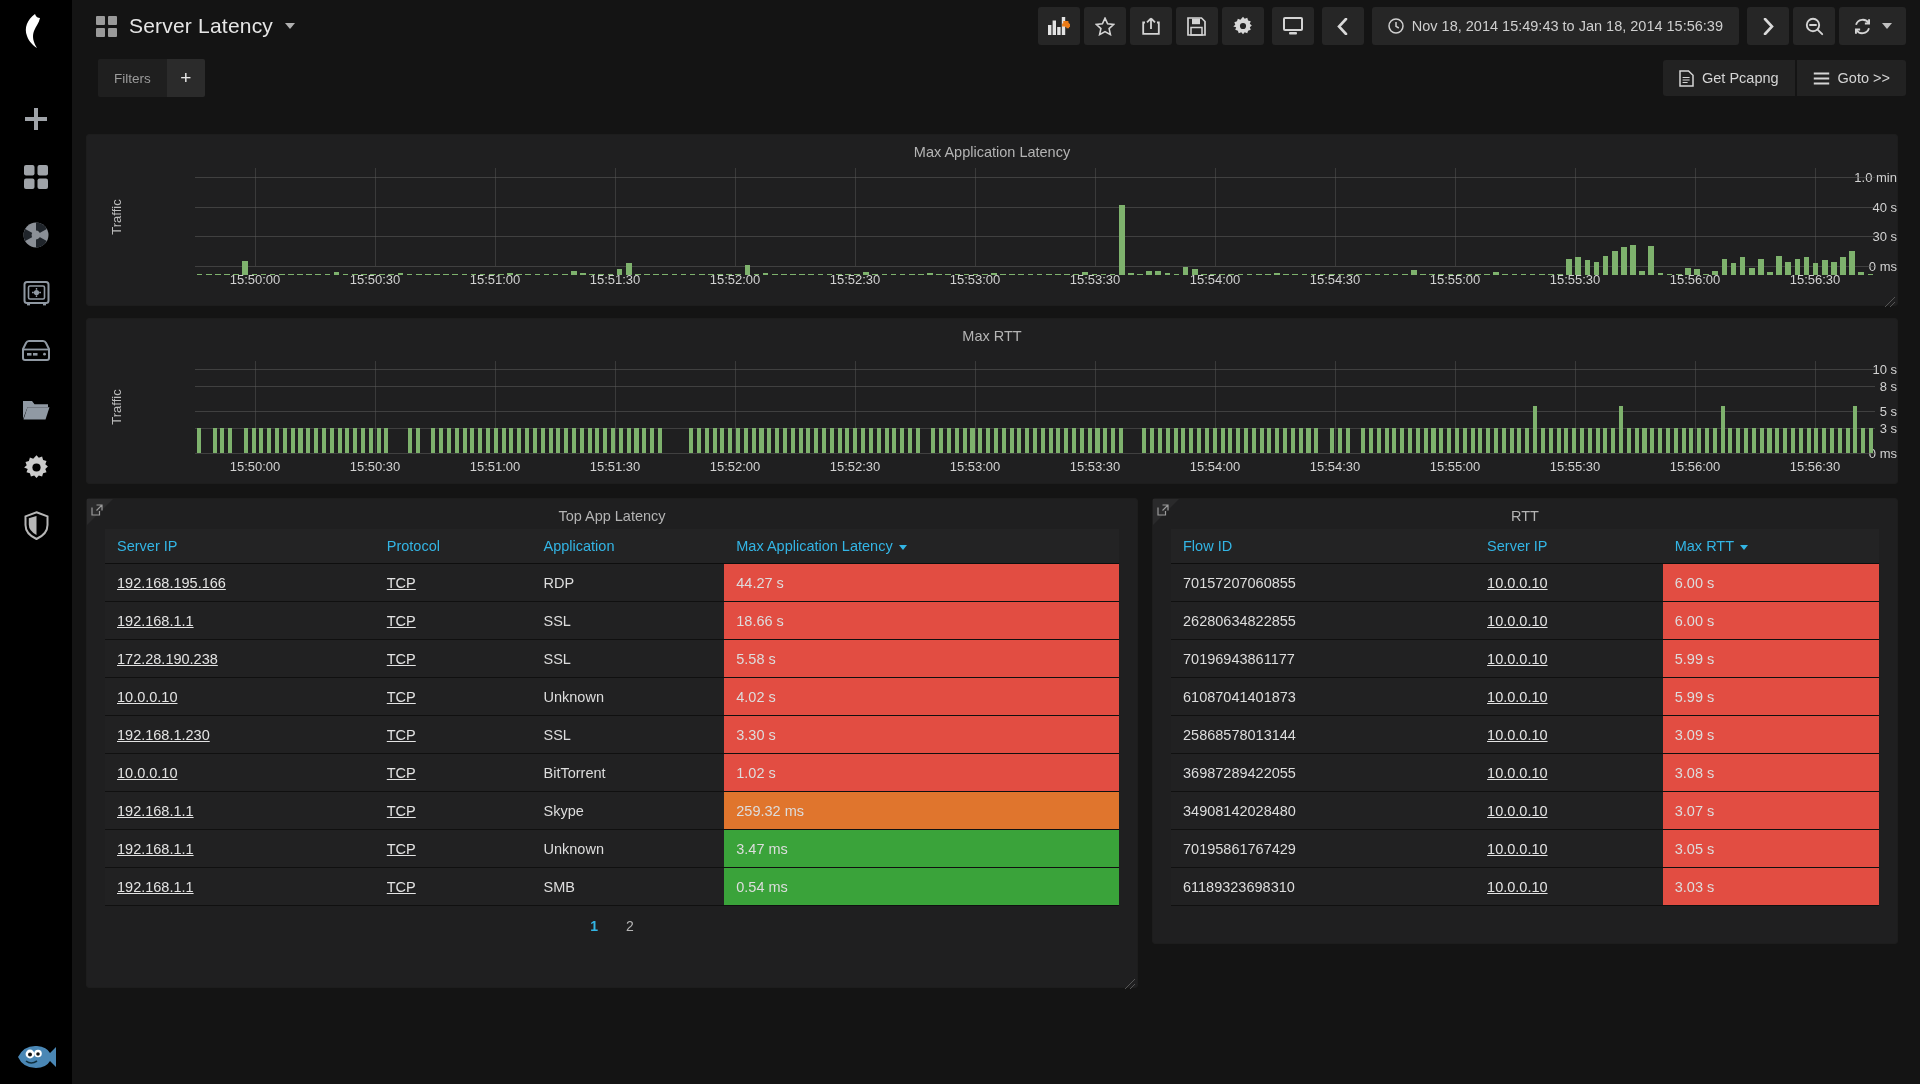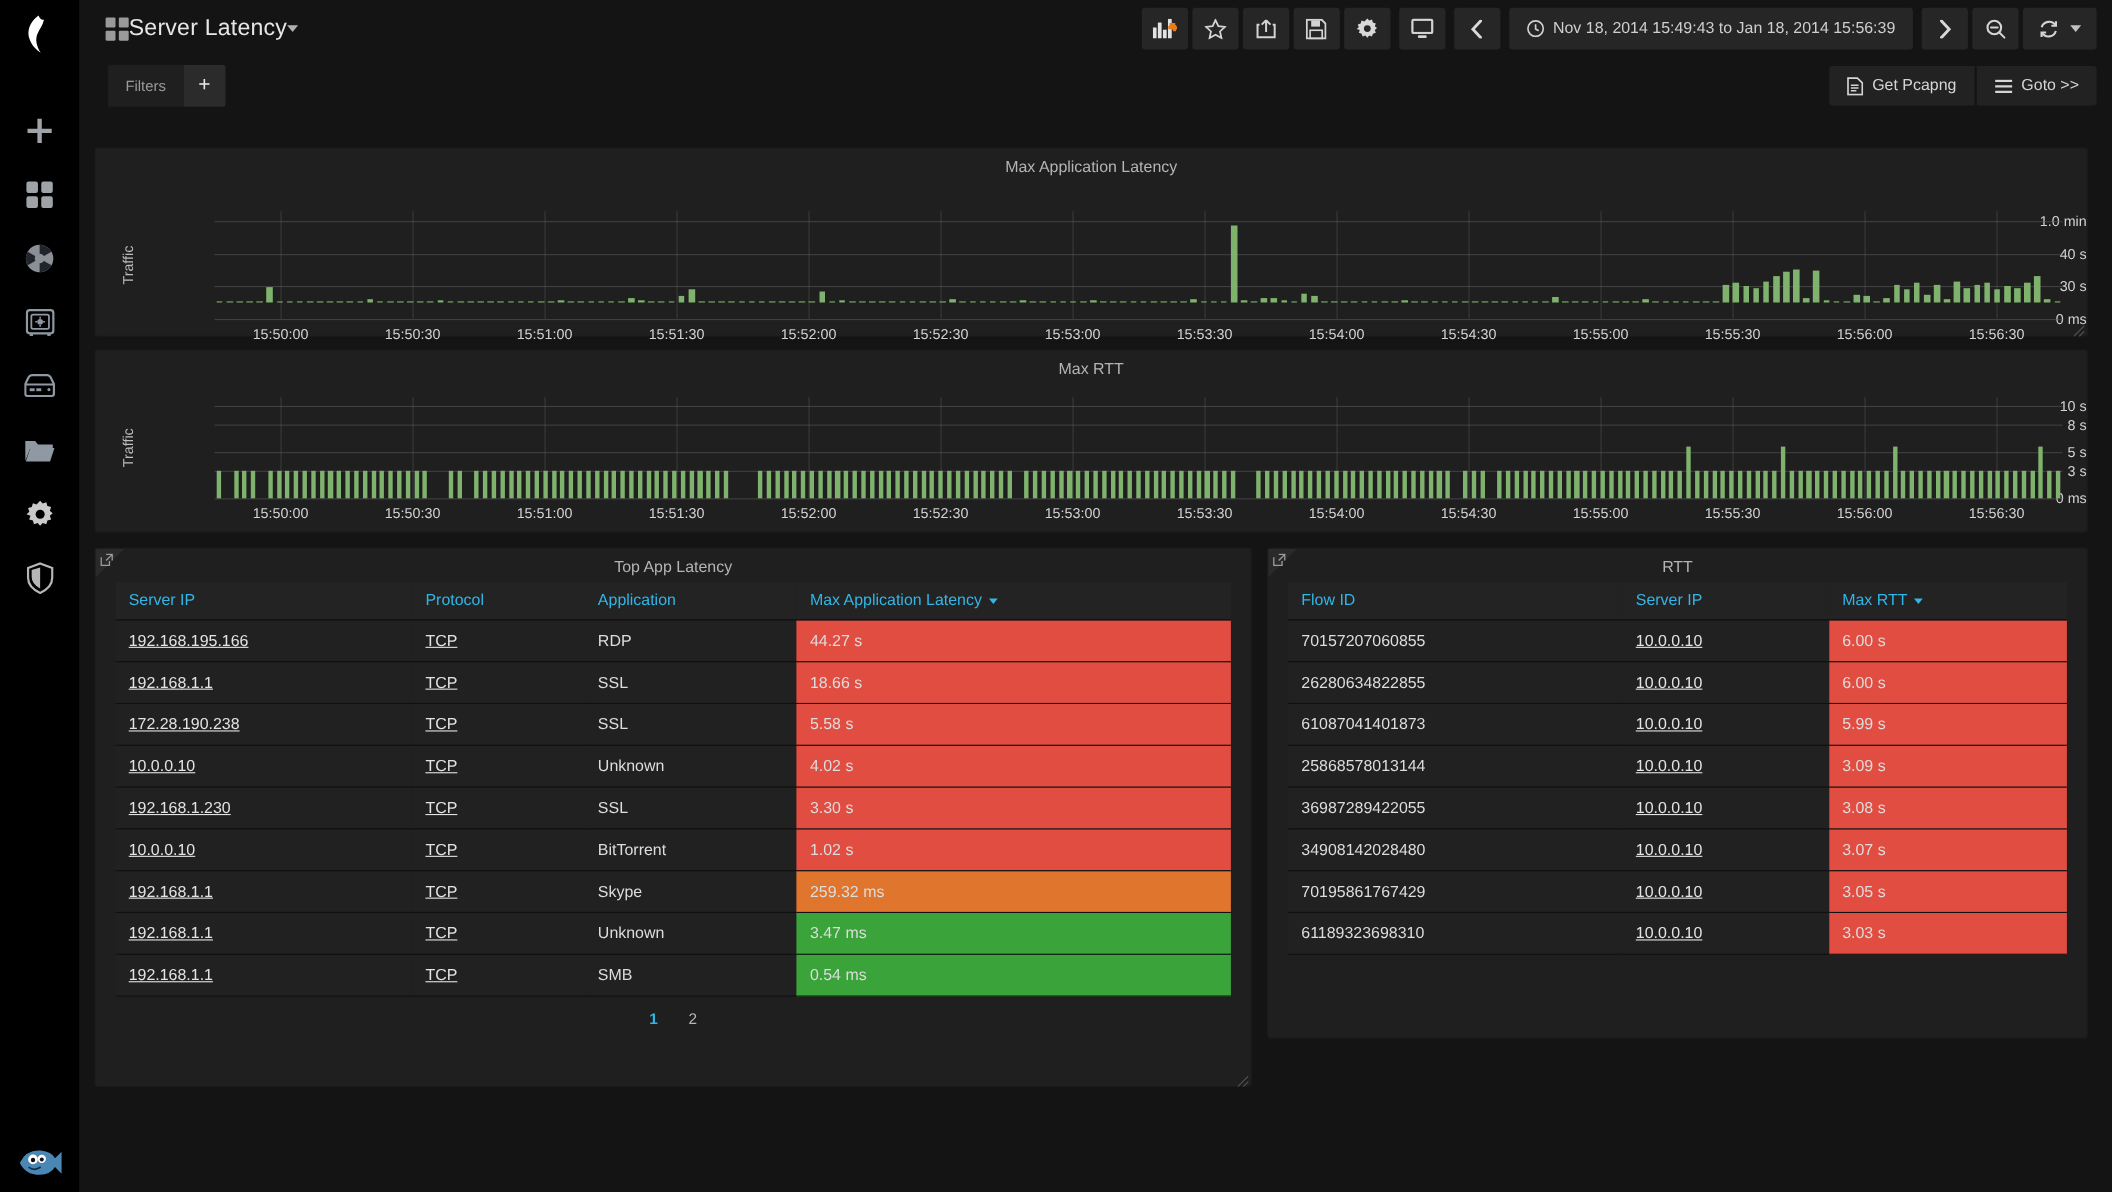--- a/index.html
+++ b/index.html
@@ -21,21 +21,21 @@
   #sidebar .nav { margin-top: 42px; display: flex; flex-direction: column; gap: 28px; align-items: center; width:100%; }
   .rail-icon { width: 30px; height: 30px; display: flex; align-items: center; justify-content: center; cursor: pointer; }
   .rail-icon svg { display:block; }
   #sidebar .bottom { position:absolute; bottom: 12px; left:0; width:100%; display:flex; justify-content:center; }
 
   
   #topbar {
     position: absolute; left: 72px; top: 0; right: 0; height: 52px;
     background: #141414; display: flex; align-items: center; padding: 0 14px;
   }
-  .dash-title-wrap { display: flex; align-items: center; margin-left: 10px; }
+  .dash-title-wrap { display: flex; align-items: center; gap: 12px; margin-left: 10px; }
   .grid-glyph { display: grid; grid-template-columns: 9px 9px; grid-template-rows: 9px 9px; gap: 3px; }
   .grid-glyph i { background: #9a9a9a; border-radius: 1px; display:block; }
   .dash-title { font-size: 21px; color: #e6e6e6; font-weight: 400; letter-spacing: .2px; }
   .caret-dn { width:0;height:0;border-left:5px solid transparent;border-right:5px solid transparent;border-top:6px solid #b0b0b0; }
 
   .topbar-right { margin-left: auto; display: flex; align-items: center; gap: 0; }
   .btn-group { display: flex; gap: 4px; margin-right: 8px; }
   .tbtn {
     height: 38px; min-width: 42px; background: #262626; border-radius: 3px;
     display: flex; align-items: center; justify-content: center; cursor: pointer;
@@ -311,21 +311,21 @@
       <svg width="17" height="13" viewBox="0 0 17 13">
         <path d="M0.8 1.5h15.4M0.8 6.5h15.4M0.8 11.5h15.4" stroke="#d5d5d5" stroke-width="1.9"></path>
       </svg>
       <span>Goto &gt;&gt;</span>
     </div>
   </div>
 </div>
 
 <div class="panel" id="panel-app-latency" style="left:86px; top:134px; width:1812px; height:172px;">
   <div class="panel-title">Max Application Latency</div>
-  <div class="chart-area" id="chart1" style="top:45px;">
+  <div class="chart-area" id="chart1" style="top:21px;">
       <div class="ylabel" style="top: 61px;">Traffic</div>
       <div class="ytick" style="top: 20.9091px; width: 100px;">1.0 min</div>
       <div class="gridline-h" style="left: 108px; width: 1680px; top: 20.9091px;"></div>
       <div class="ytick" style="top: 50.6061px; width: 100px;">40 s</div>
       <div class="gridline-h" style="left: 108px; width: 1680px; top: 50.6061px;"></div>
       <div class="ytick" style="top: 80.303px; width: 100px;">30 s</div>
       <div class="gridline-h" style="left: 108px; width: 1680px; top: 80.303px;"></div>
       <div class="ytick" style="top: 110px; width: 100px;">0 ms</div>
       <div class="gridline-h" style="left: 108px; width: 1680px; top: 110px;"></div>
       <div class="xtick" style="left: 168px; top: 116px;">15:50:00</div>
@@ -903,20 +903,25 @@
             <td>70157207060855</td>
             <td><span class="link-cell">10.0.0.10</span></td>
             <td class="val-cell val-red">6.00 s</td>
           </tr>
           <tr>
             <td>26280634822855</td>
             <td><span class="link-cell">10.0.0.10</span></td>
             <td class="val-cell val-red">6.00 s</td>
           </tr>
           <tr>
+            <td>70196943861177</td>
+            <td><span class="link-cell">10.0.0.10</span></td>
+            <td class="val-cell val-red">5.99 s</td>
+          </tr>
+          <tr>
             <td>61087041401873</td>
             <td><span class="link-cell">10.0.0.10</span></td>
             <td class="val-cell val-red">5.99 s</td>
           </tr>
           <tr>
             <td>25868578013144</td>
             <td><span class="link-cell">10.0.0.10</span></td>
             <td class="val-cell val-red">3.09 s</td>
           </tr>
           <tr>

